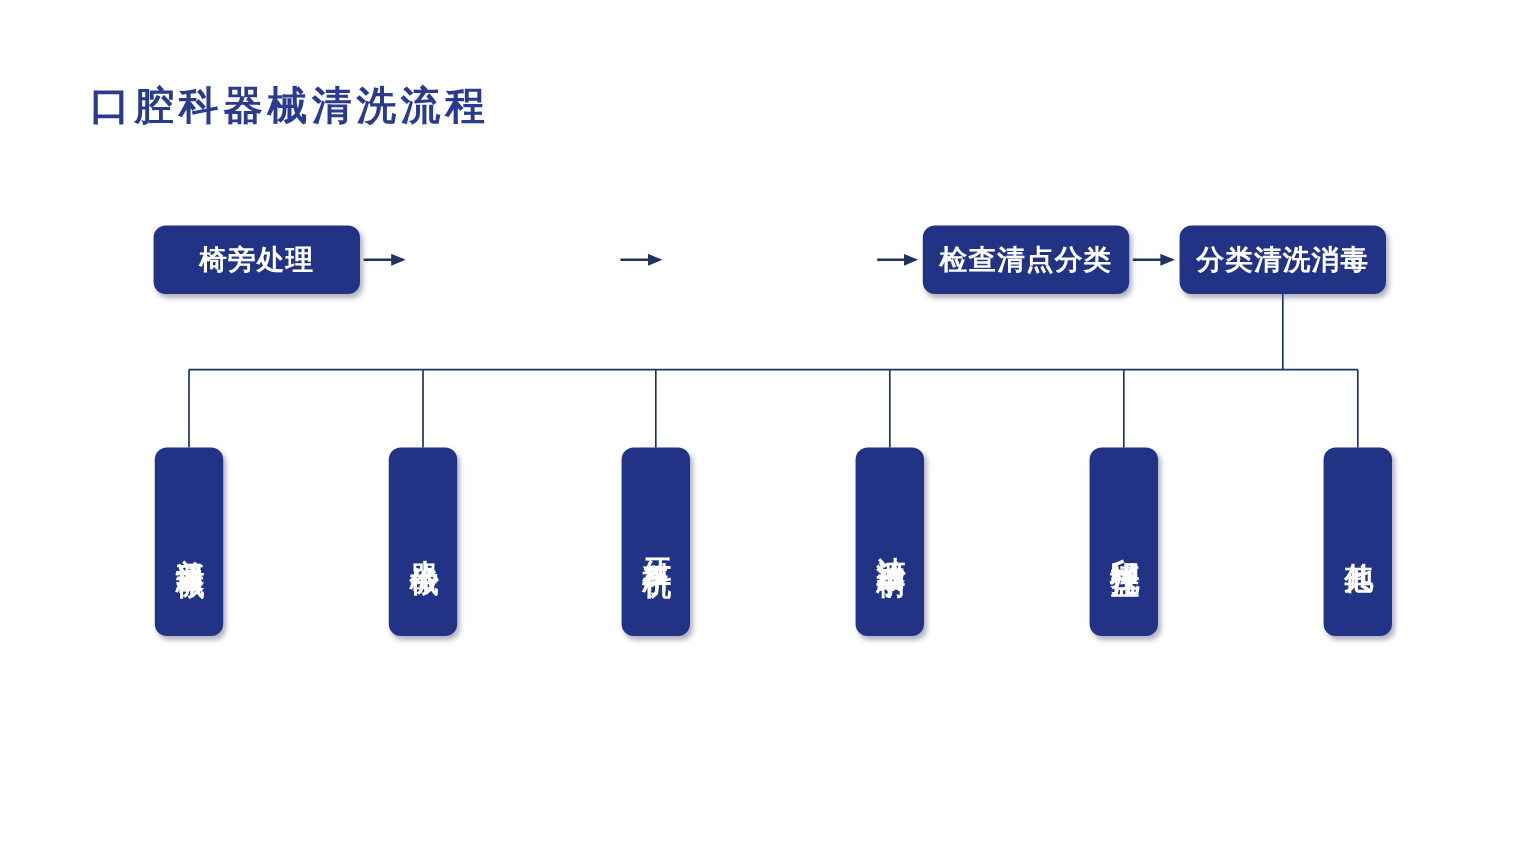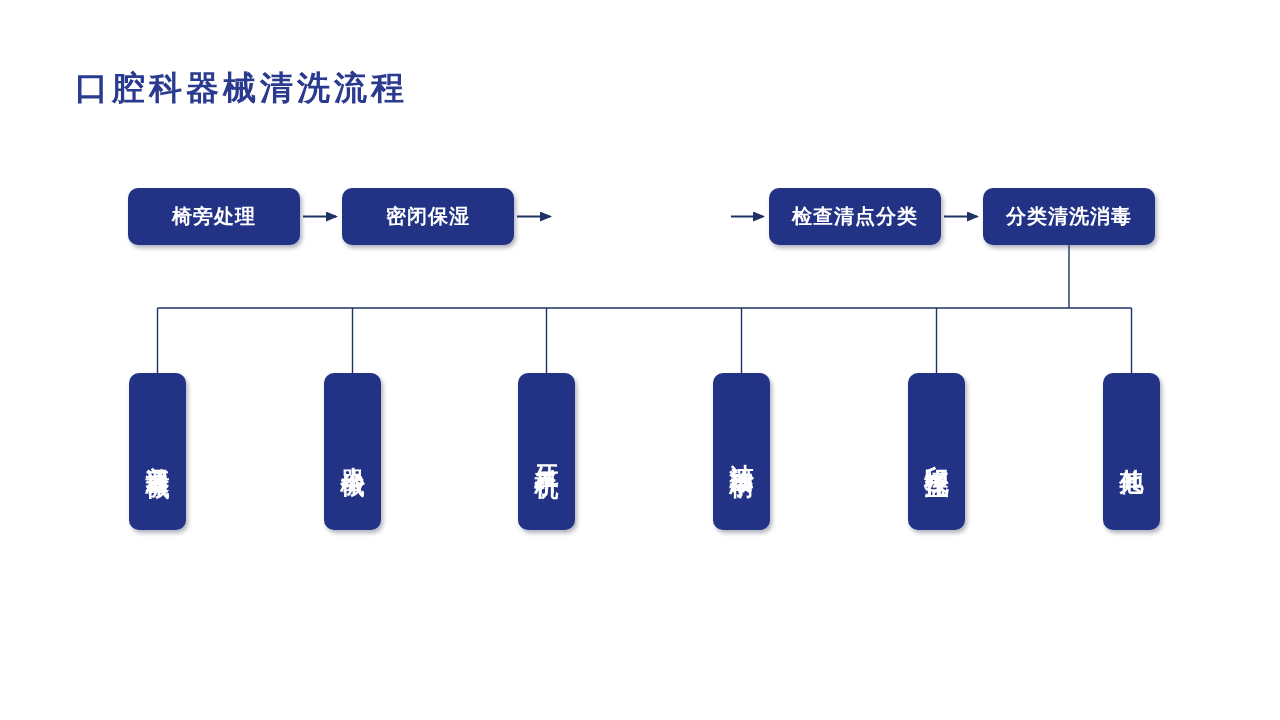--- a/index.html
+++ b/index.html
@@ -45,21 +45,21 @@
     width: 172px; height: 57px;
     background: var(--fill);
     border-radius: 10px;
     box-shadow: 2px 3px 4px rgba(80, 84, 110, 0.45);
     display: flex;
     align-items: center;
     justify-content: center;
   }
   .flow-box span {
     color: var(--box-text);
-    font-size: 20px;
+    font-size: 23px;
     font-weight: bold;
     letter-spacing: 1px;
     white-space: nowrap;
   }
   .cat-box {
     position: absolute;
     top: 373px;
     width: 57px; height: 157px;
     background: var(--fill);
     border-radius: 10px;
@@ -113,23 +113,20 @@
       <path d="M546.5,308 L546.5,373"></path>
       <path d="M741.5,308 L741.5,373"></path>
       <path d="M936.5,308 L936.5,373"></path>
       <path d="M1131.5,308 L1131.5,373"></path>
     </g>
   </svg>
 
   <div class="flow-box" style="left:128px">
     <span>椅旁处理</span>
   </div>
-  <div class="flow-box" style="left:342px">
-    <span>密闭保湿</span>
-  </div>
   <div class="flow-box" style="left:769px">
     <span>检查清点分类</span>
   </div>
   <div class="flow-box" style="left:983px">
     <span>分类清洗消毒</span>
   </div>
 
   <div class="cat-box" style="left:129px">
     <span>普通器械</span>
   </div>

